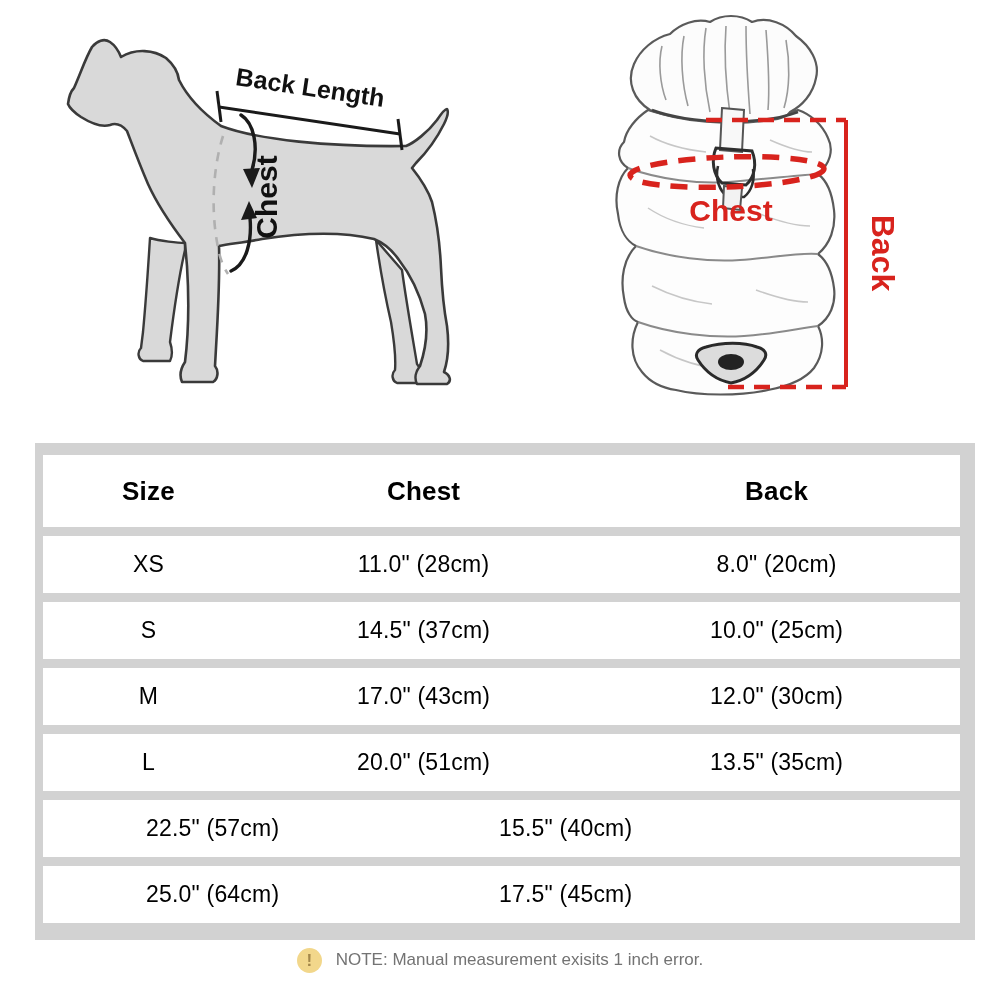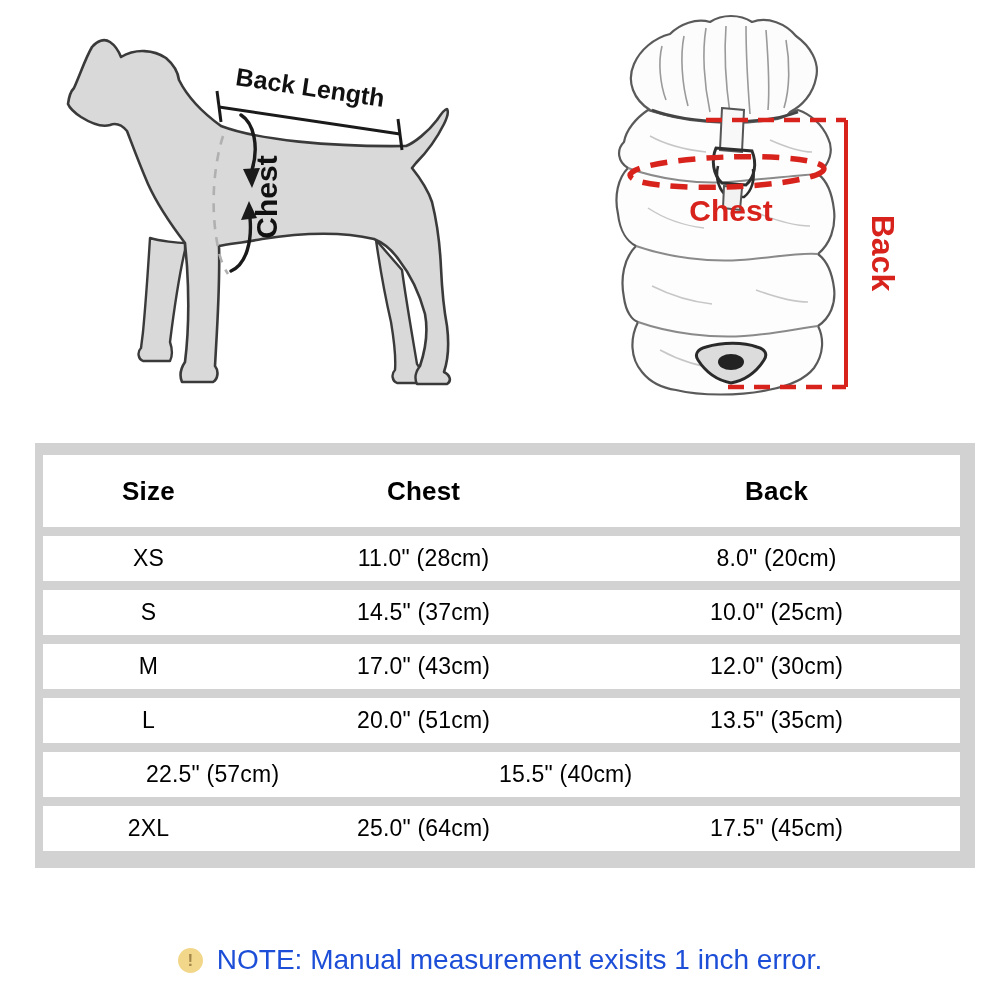--- a/index.html
+++ b/index.html
@@ -9,39 +9,39 @@
   }
   .stage{position:absolute;inset:0;}
   .dog-svg{position:absolute;left:30px;top:18px;width:460px;height:412px;}
   .vest-svg{position:absolute;left:590px;top:8px;width:400px;height:424px;}
 
   
   .size-table{
     position:absolute;left:35px;top:443px;width:940px;box-sizing:border-box;
     background:#d2d2d2;padding:12px 15px 17px 8px;
   }
-  .t-row{background:#ffffff;display:flex;align-items:center;height:45px;margin-top:9px;}
+  .t-row{background:#ffffff;display:flex;align-items:center;height:57px;margin-top:9px;}
   .t-row.header{height:72px;margin-top:0;}
   .t-cell{text-align:center;font-size:23px;letter-spacing:0.2px;}
   .t-row.header .t-cell{font-size:26px;font-weight:bold;}
   .c-size{width:23%;}
   .c-chest{width:37%;}
   .c-back{width:40%;}
 
   
   .note{
     position:absolute;left:0;top:936px;width:1000px;height:48px;
     display:flex;align-items:center;justify-content:center;gap:14px;
   }
   .note-icon{
     width:25px;height:25px;border-radius:50%;background:#f2d78b;
     display:flex;align-items:center;justify-content:center;
     color:#a3874a;font-weight:bold;font-size:17px;line-height:1;
   }
-  .note-text{font-size:28px;color:#1d4ed8;}
+  .note-text{font-size:17px;color:#737373;}
 
   
   text.diag-label{font-family:"Liberation Sans", sans-serif;font-weight:bold;}
 </style>
 </head>
 <body>
 
 <div class="stage">
 
   <svg class="dog-svg" viewBox="30 18 460 412" xmlns="http://www.w3.org/2000/svg">
@@ -207,21 +207,20 @@
     <div class="t-row">
       <div class="t-cell c-size">L</div>
       <div class="t-cell c-chest">20.0" (51cm)</div>
       <div class="t-cell c-back">13.5" (35cm)</div>
     </div>
     <div class="t-row">
       <div class="t-cell c-chest">22.5" (57cm)</div>
       <div class="t-cell c-back">15.5" (40cm)</div>
     </div>
     <div class="t-row">
-      <div class="t-cell c-size">2XL</div>
       <div class="t-cell c-chest">25.0" (64cm)</div>
       <div class="t-cell c-back">17.5" (45cm)</div>
     </div>
   </div>
 
   <div class="note">
     <div class="note-icon">
       <span>!</span>
     </div>
     <div class="note-text">NOTE: Manual measurement exisits 1 inch error.</div>

